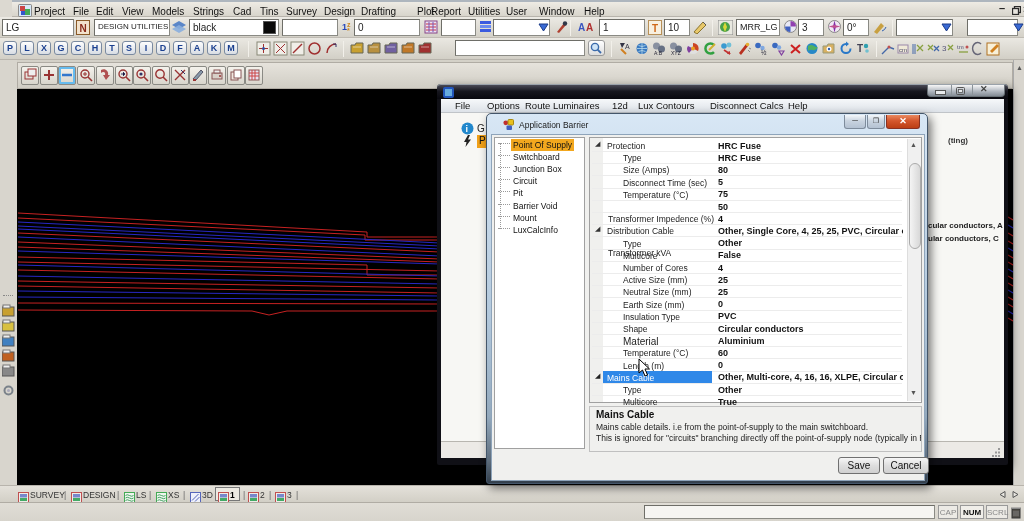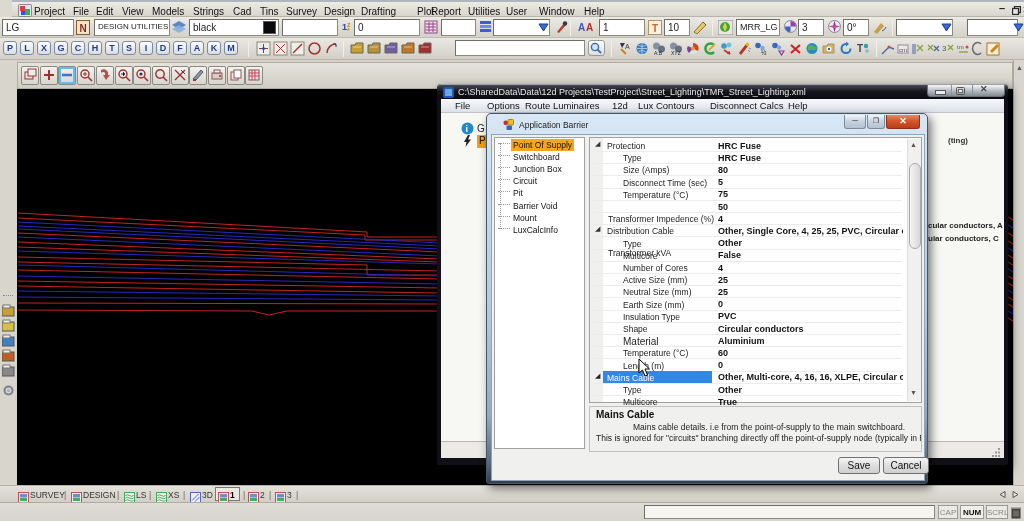--- a/index.html
+++ b/index.html
@@ -516,21 +516,20 @@
     </svg>
 </div>
 
 <div class="abs" style="left:437px;top:84px;width:571px;height:381px;background:#101016;border-radius:4px 4px 2px 2px;box-shadow:3px 4px 10px rgba(0,0,0,0.6);">
 
   <div class="abs" style="left:0;top:0;width:571px;height:15px;background:linear-gradient(#4a4a56,#16161e 45%,#08080e);border-radius:4px 4px 0 0;border-top:1px solid #9aa2aa;">
     <svg class="abs" style="left:6px;top:2px;" width="11" height="11">
         <rect width="11" height="11" fill="#2255bb" rx="2"></rect>
         <rect x="2" y="2" width="7" height="7" fill="#66aadd"></rect>
       </svg>
-    <div class="abs" style="left:21px;top:2px;font-size:9px;color:#e8e8e8;white-space:nowrap;">C:\SharedData\Data\12d Projects\TestProject\Street_Lighting\TMR_Street_Lighting.xml</div>
     <div class="abs" style="left:490px;top:0px;width:78px;height:12px;background:linear-gradient(rgba(255,255,255,0.95),rgba(205,212,220,0.85) 55%,rgba(160,170,180,0.8));border:1px solid #6a7278;border-top:none;border-radius:0 0 4px 4px;">
       <div class="abs" style="left:23px;top:0;width:1px;height:11px;background:#8a9298;"></div>
       <div class="abs" style="left:44px;top:0;width:1px;height:11px;background:#8a9298;"></div>
       <svg class="abs" style="left:7px;top:5px;" width="11" height="5">
           <rect x="0.5" y="0.5" width="10" height="4" fill="#e8eaec" stroke="#555"></rect>
         </svg>
       <svg class="abs" style="left:28px;top:2px;" width="9" height="8">
           <rect x="0.5" y="0.5" width="8" height="7" fill="none" stroke="#555" rx="1"></rect>
           <rect x="2.5" y="2.5" width="4" height="3" fill="#e8eaec" stroke="#555" stroke-width="0.8"></rect>
         </svg>
@@ -687,21 +686,21 @@
         <div class="abs" style="left:128px;top:258.7px;font-size:9px;font-weight:bold;color:#111;white-space:nowrap;max-width:185px;overflow:hidden;">True</div>
         <div class="abs" style="left:317px;top:1px;width:14px;height:262px;background:#f0f0f0;border-left:1px solid #ddd;">
           <div style="position:absolute;left:2px;top:2px;font-size:7px;color:#555;">▲</div>
           <div style="position:absolute;left:1px;top:24px;width:12px;height:86px;background:linear-gradient(90deg,#f4f4f4,#d8d8d8);border:1px solid #aaa;border-radius:6px;"></div>
           <div style="position:absolute;left:2px;top:250px;font-size:7px;color:#555;">▼</div>
         </div>
       </div>
 
     <div class="abs" style="left:97px;top:271px;width:333px;height:46px;background:#f0f0ee;border:1px solid #c0c0c0;padding:2px 6px;overflow:hidden;">
       <div style="font-size:10px;font-weight:bold;color:#111;white-space:nowrap;">Mains Cable</div>
-      <div style="font-size:8.5px;color:#222;margin-top:2px;white-space:nowrap;margin-left:37px;">Mains cable details. i.e from the point-of-supply to the main switchboard.</div>
+      <div style="font-size:8.5px;color:#222;margin-top:2px;white-space:nowrap;">Mains cable details. i.e from the point-of-supply to the main switchboard.</div>
       <div style="font-size:8.5px;color:#222;margin-top:1px;white-space:nowrap;">This is ignored for "circuits" branching directly off the point-of-supply node (typically in Rat...</div>
     </div>
 
     <div class="abs" style="left:346px;top:322px;width:42px;height:17px;background:linear-gradient(#f6f6f6,#dedede 50%,#d0d0d0);border:1px solid #707070;border-radius:3px;text-align:center;font-size:10px;line-height:15px;color:#111;">Save</div>
     <div class="abs" style="left:391px;top:322px;width:46px;height:17px;background:linear-gradient(#f6f6f6,#dedede 50%,#d0d0d0);border:1px solid #707070;border-radius:3px;text-align:center;font-size:10px;line-height:15px;color:#111;">Cancel</div>
   </div>
 </div>
 
 <svg class="abs" style="left:638px;top:358px;z-index:50;" width="14" height="20">
     <path d="M1 1 L1 15 L4.5 12 L7 18 L9.5 17 L7 11 L11.5 11 Z" fill="#fff" stroke="#000" stroke-width="1"></path>

